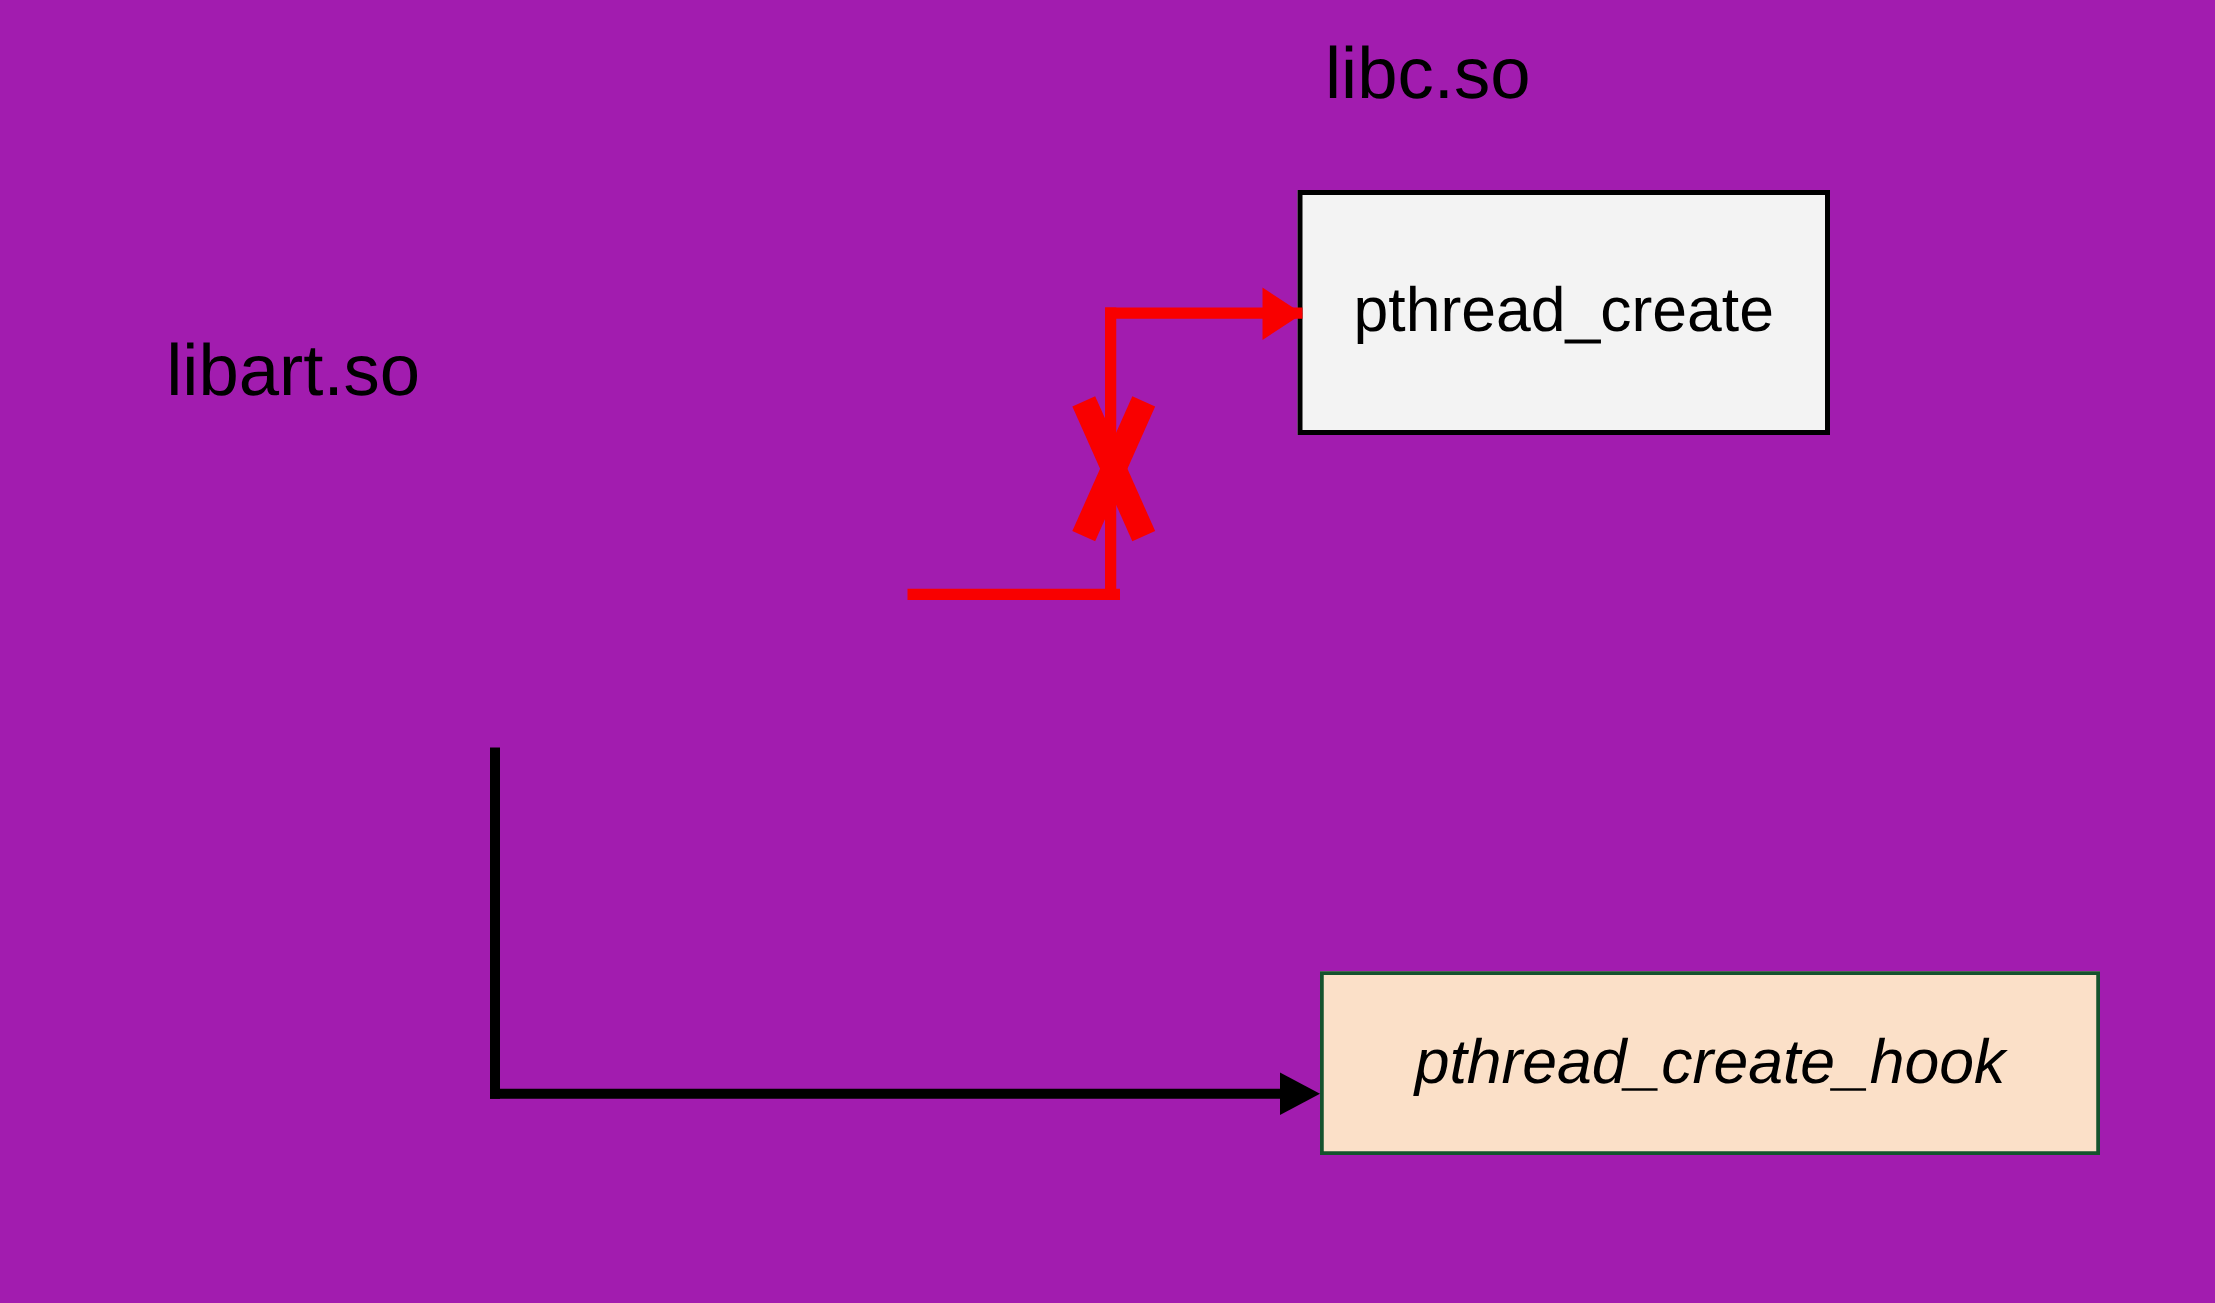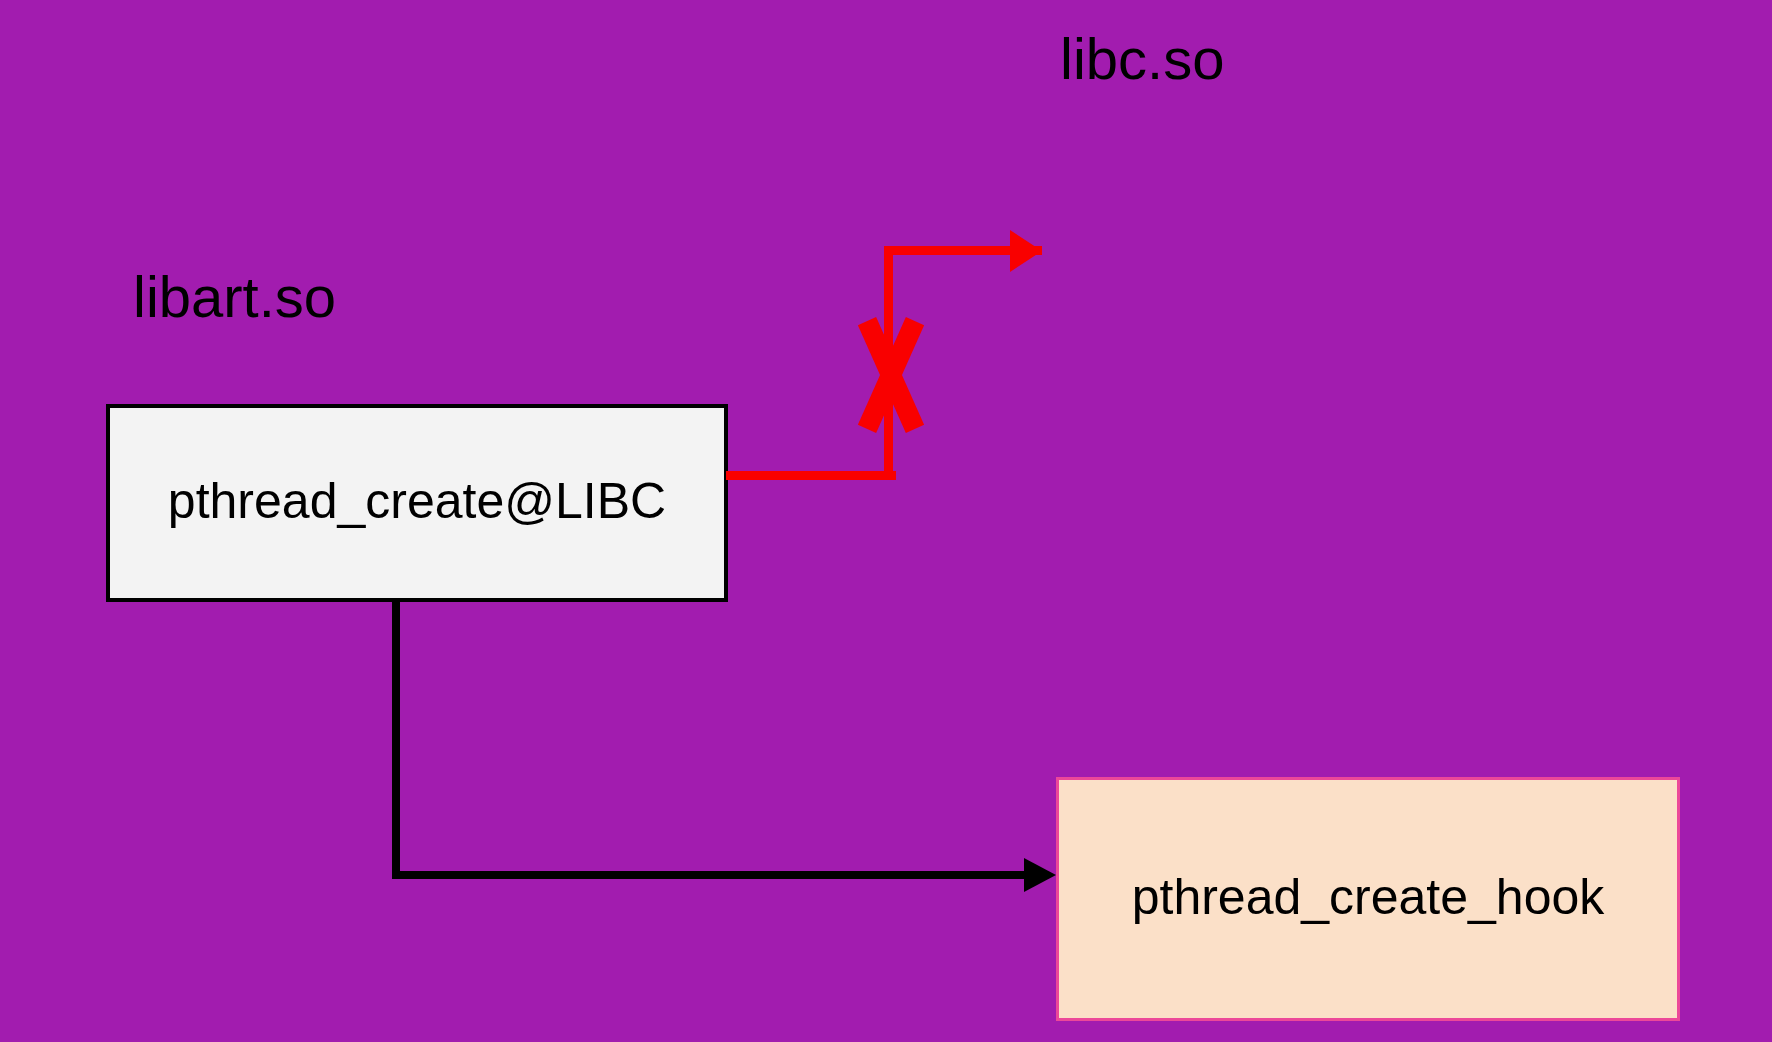--- a/index.html
+++ b/index.html
@@ -61,23 +61,24 @@
     background: #f3f3f3;
     border: 4px solid #000000;
   }
   #label-libc { left: 1060px; top: 30px; }
 
   
   #node-libhook {
     left: 1056px;
     top: 777px;
     width: 624px;
-    height: 244px;
+    height: 147px;
     background: #fbe0c8;
-    border: 3px solid #ec4899;
+    border: 3px solid #14532d;
+    font-style: italic;
   }
   #label-libhook { left: 1062px; top: 608px; }
 
   
   .seg { position: absolute; }
 
   
   #red-h-lower {
     left: 726px;
     top: 471px;
@@ -151,25 +152,25 @@
     border-bottom: 17px solid transparent;
     border-left: 32px solid #000000;
   }
 </style>
 </head>
 <body>
 
 <div id="canvas">
 
   <div class="lib-label" id="label-libc">libc.so</div>
+  <div class="node-box" id="node-libc">
+    <span class="node-text">pthread_create</span>
+  </div>
 
   <div class="lib-label" id="label-libart">libart.so</div>
-  <div class="node-box" id="node-libart">
-    <span class="node-text">pthread_create@LIBC</span>
-  </div>
 
   <div class="node-box" id="node-libhook">
     <span class="node-text">pthread_create_hook</span>
   </div>
 
   <div class="seg" id="red-h-lower"></div>
   <div class="seg" id="red-v"></div>
   <div class="seg" id="red-h-upper"></div>
   <div class="seg" id="red-arrowhead"></div>
   <div class="seg" id="x-marker">

